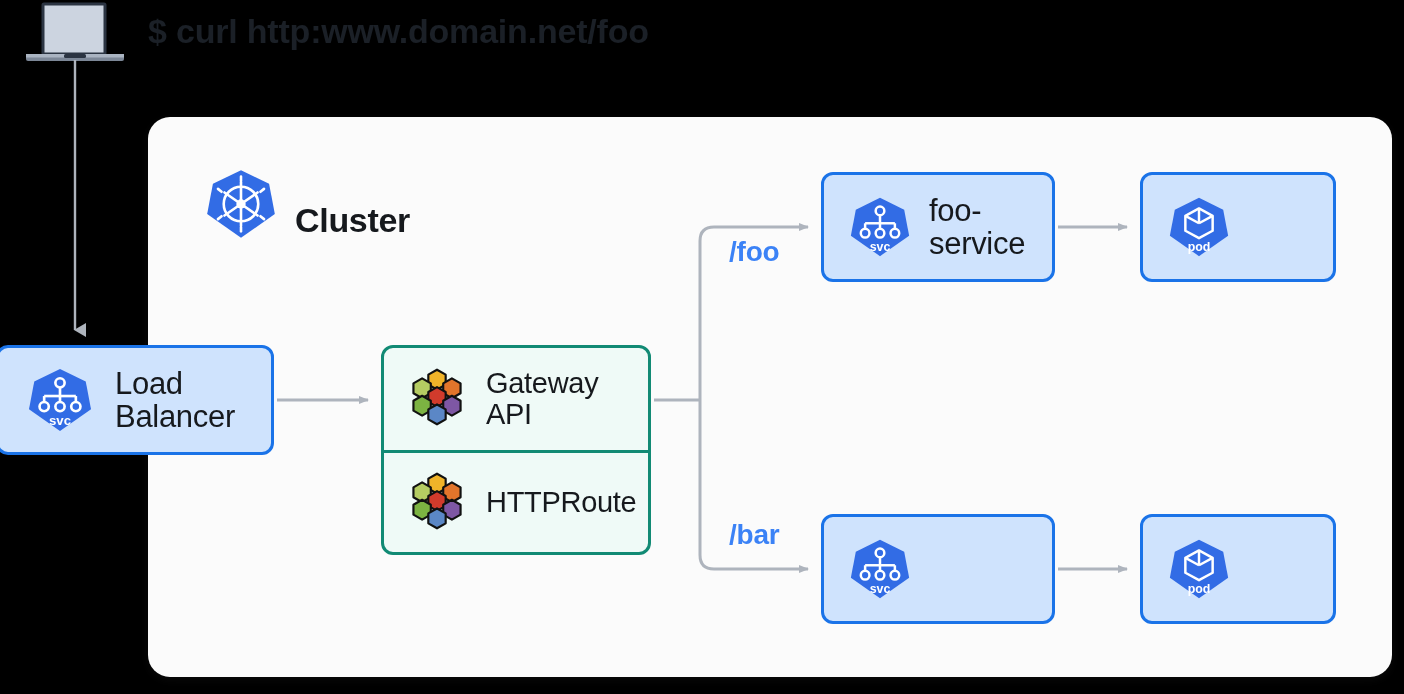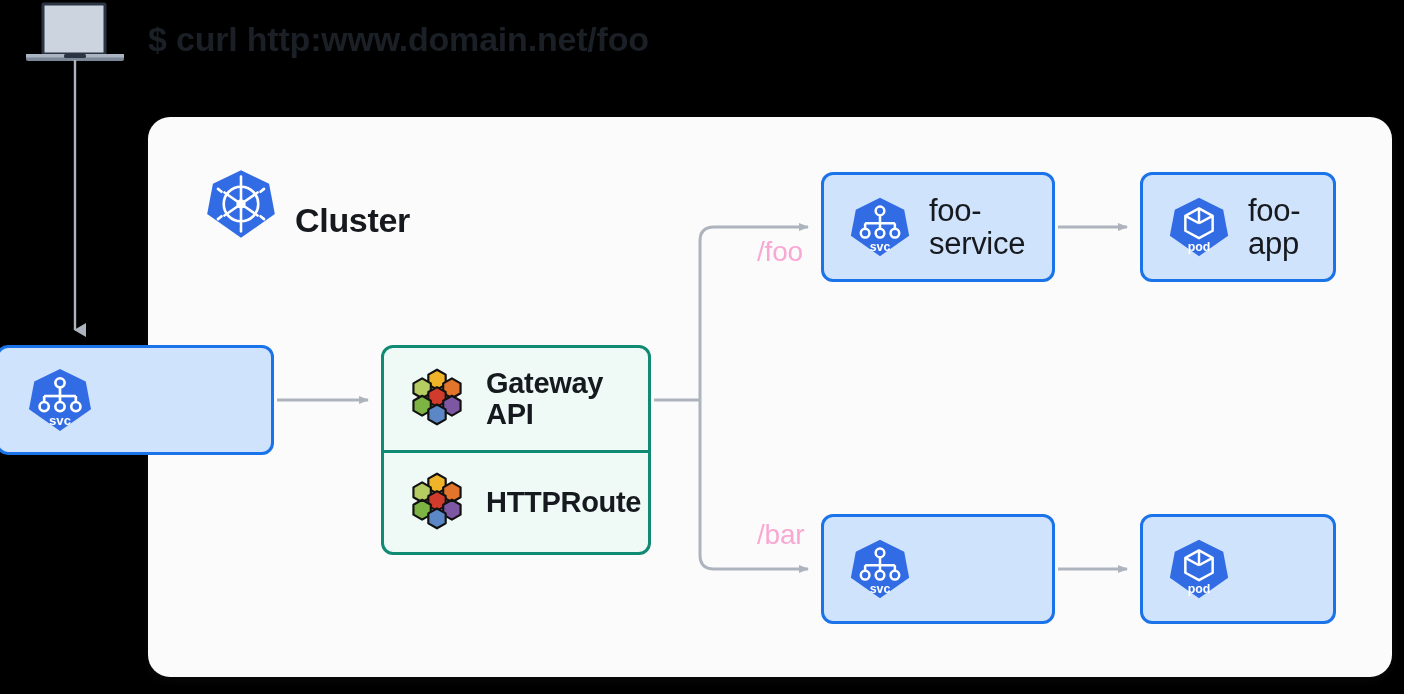--- a/index.html
+++ b/index.html
@@ -26,21 +26,20 @@
   }
   #cmd-text {
     position: absolute;
     left: 148px;
     top: 12px;
     font-size: 34px;
     font-weight: 700;
     letter-spacing: -0.2px;
     color: #1b2027;
     white-space: nowrap;
-    margin-top: 8px;
   }
 
   
   #cluster-panel {
     position: absolute;
     left: 148px;
     top: 117px;
     width: 1244px;
     height: 560px;
     background: #fbfbfb;
@@ -149,34 +148,33 @@
     align-items: center;
     padding-left: 22px;
     gap: 18px;
   }
   #gw-row-httproute {
     border-top: 3px solid #118a74;
     text-align: right;
   }
   .gw-row .label {
     font-size: 29px;
-    font-weight: 700;
+    font-weight: 400;
     color: #16191d;
     line-height: 1.08;
     letter-spacing: -0.3px;
   }
 
   
   .route-label {
     position: absolute;
     font-size: 28px;
-    font-weight: 400;
-    color: #f9a8d4;
+    font-weight: 700;
+    color: #3b82f6;
     letter-spacing: -0.2px;
-    margin-left: 28px;
   }
   #label-foo { left: 729px; top: 236px; }
   #label-bar { left: 729px; top: 519px; }
 
   svg.wires {
     position: absolute;
     left: 0;
     top: 0;
     width: 1404px;
     height: 694px;
@@ -260,20 +258,21 @@
           <line x1="26" y1="44" x2="26" y2="53"></line>
           <line x1="50" y1="44" x2="50" y2="53"></line>
           <line x1="74" y1="44" x2="74" y2="53"></line>
           <circle cx="26" cy="60" r="7"></circle>
           <circle cx="50" cy="60" r="7"></circle>
           <circle cx="74" cy="60" r="7"></circle>
         </g>
         <text x="50" y="88" font-family="Liberation Sans, sans-serif" font-size="20" font-weight="700" fill="#ffffff" text-anchor="middle">svc</text>
       </svg>
     </span>
+    <span class="label">Load Balancer</span>
   </div>
 
   <div id="gateway-group">
     <div class="gw-row" id="gw-row-gateway">
       <span class="icon-slot">
         <svg width="62" height="62" viewBox="0 0 100 100">
           <g stroke="#111111" stroke-width="3.5" stroke-linejoin="round">
             <polygon points="50,6 64,14 64,30 50,38 36,30 36,14" fill="#f0b429"></polygon>
             <polygon points="26,20 40,28 40,44 26,52 12,44 12,28" fill="#b5cc62"></polygon>
             <polygon points="74,20 88,28 88,44 74,52 60,44 60,28" fill="#e2752b"></polygon>
@@ -331,21 +330,20 @@
         <polygon points="50,3 89,22 97,64 50,97 3,64 11,22" fill="#326ce5"></polygon>
         <g stroke="#ffffff" stroke-width="4" fill="none" stroke-linejoin="round">
           <polygon points="50,20 72,32 72,56 50,68 28,56 28,32"></polygon>
           <line x1="50" y1="20" x2="50" y2="44"></line>
           <line x1="50" y1="44" x2="72" y2="32"></line>
           <line x1="50" y1="44" x2="28" y2="32"></line>
         </g>
         <text x="50" y="88" font-family="Liberation Sans, sans-serif" font-size="20" font-weight="700" fill="#ffffff" text-anchor="middle">pod</text>
       </svg>
     </span>
-    <span class="label">foo-app</span>
   </div>
 
   <div class="node blue" id="bar-service">
     <span class="icon-slot">
       <svg width="62" height="62" viewBox="0 0 100 100">
         <polygon points="50,3 89,22 97,64 50,97 3,64 11,22" fill="#326ce5"></polygon>
         <g stroke="#ffffff" stroke-width="4" fill="none">
           <circle cx="50" cy="24" r="7"></circle>
           <line x1="50" y1="31" x2="50" y2="44"></line>
           <line x1="26" y1="44" x2="74" y2="44"></line>

